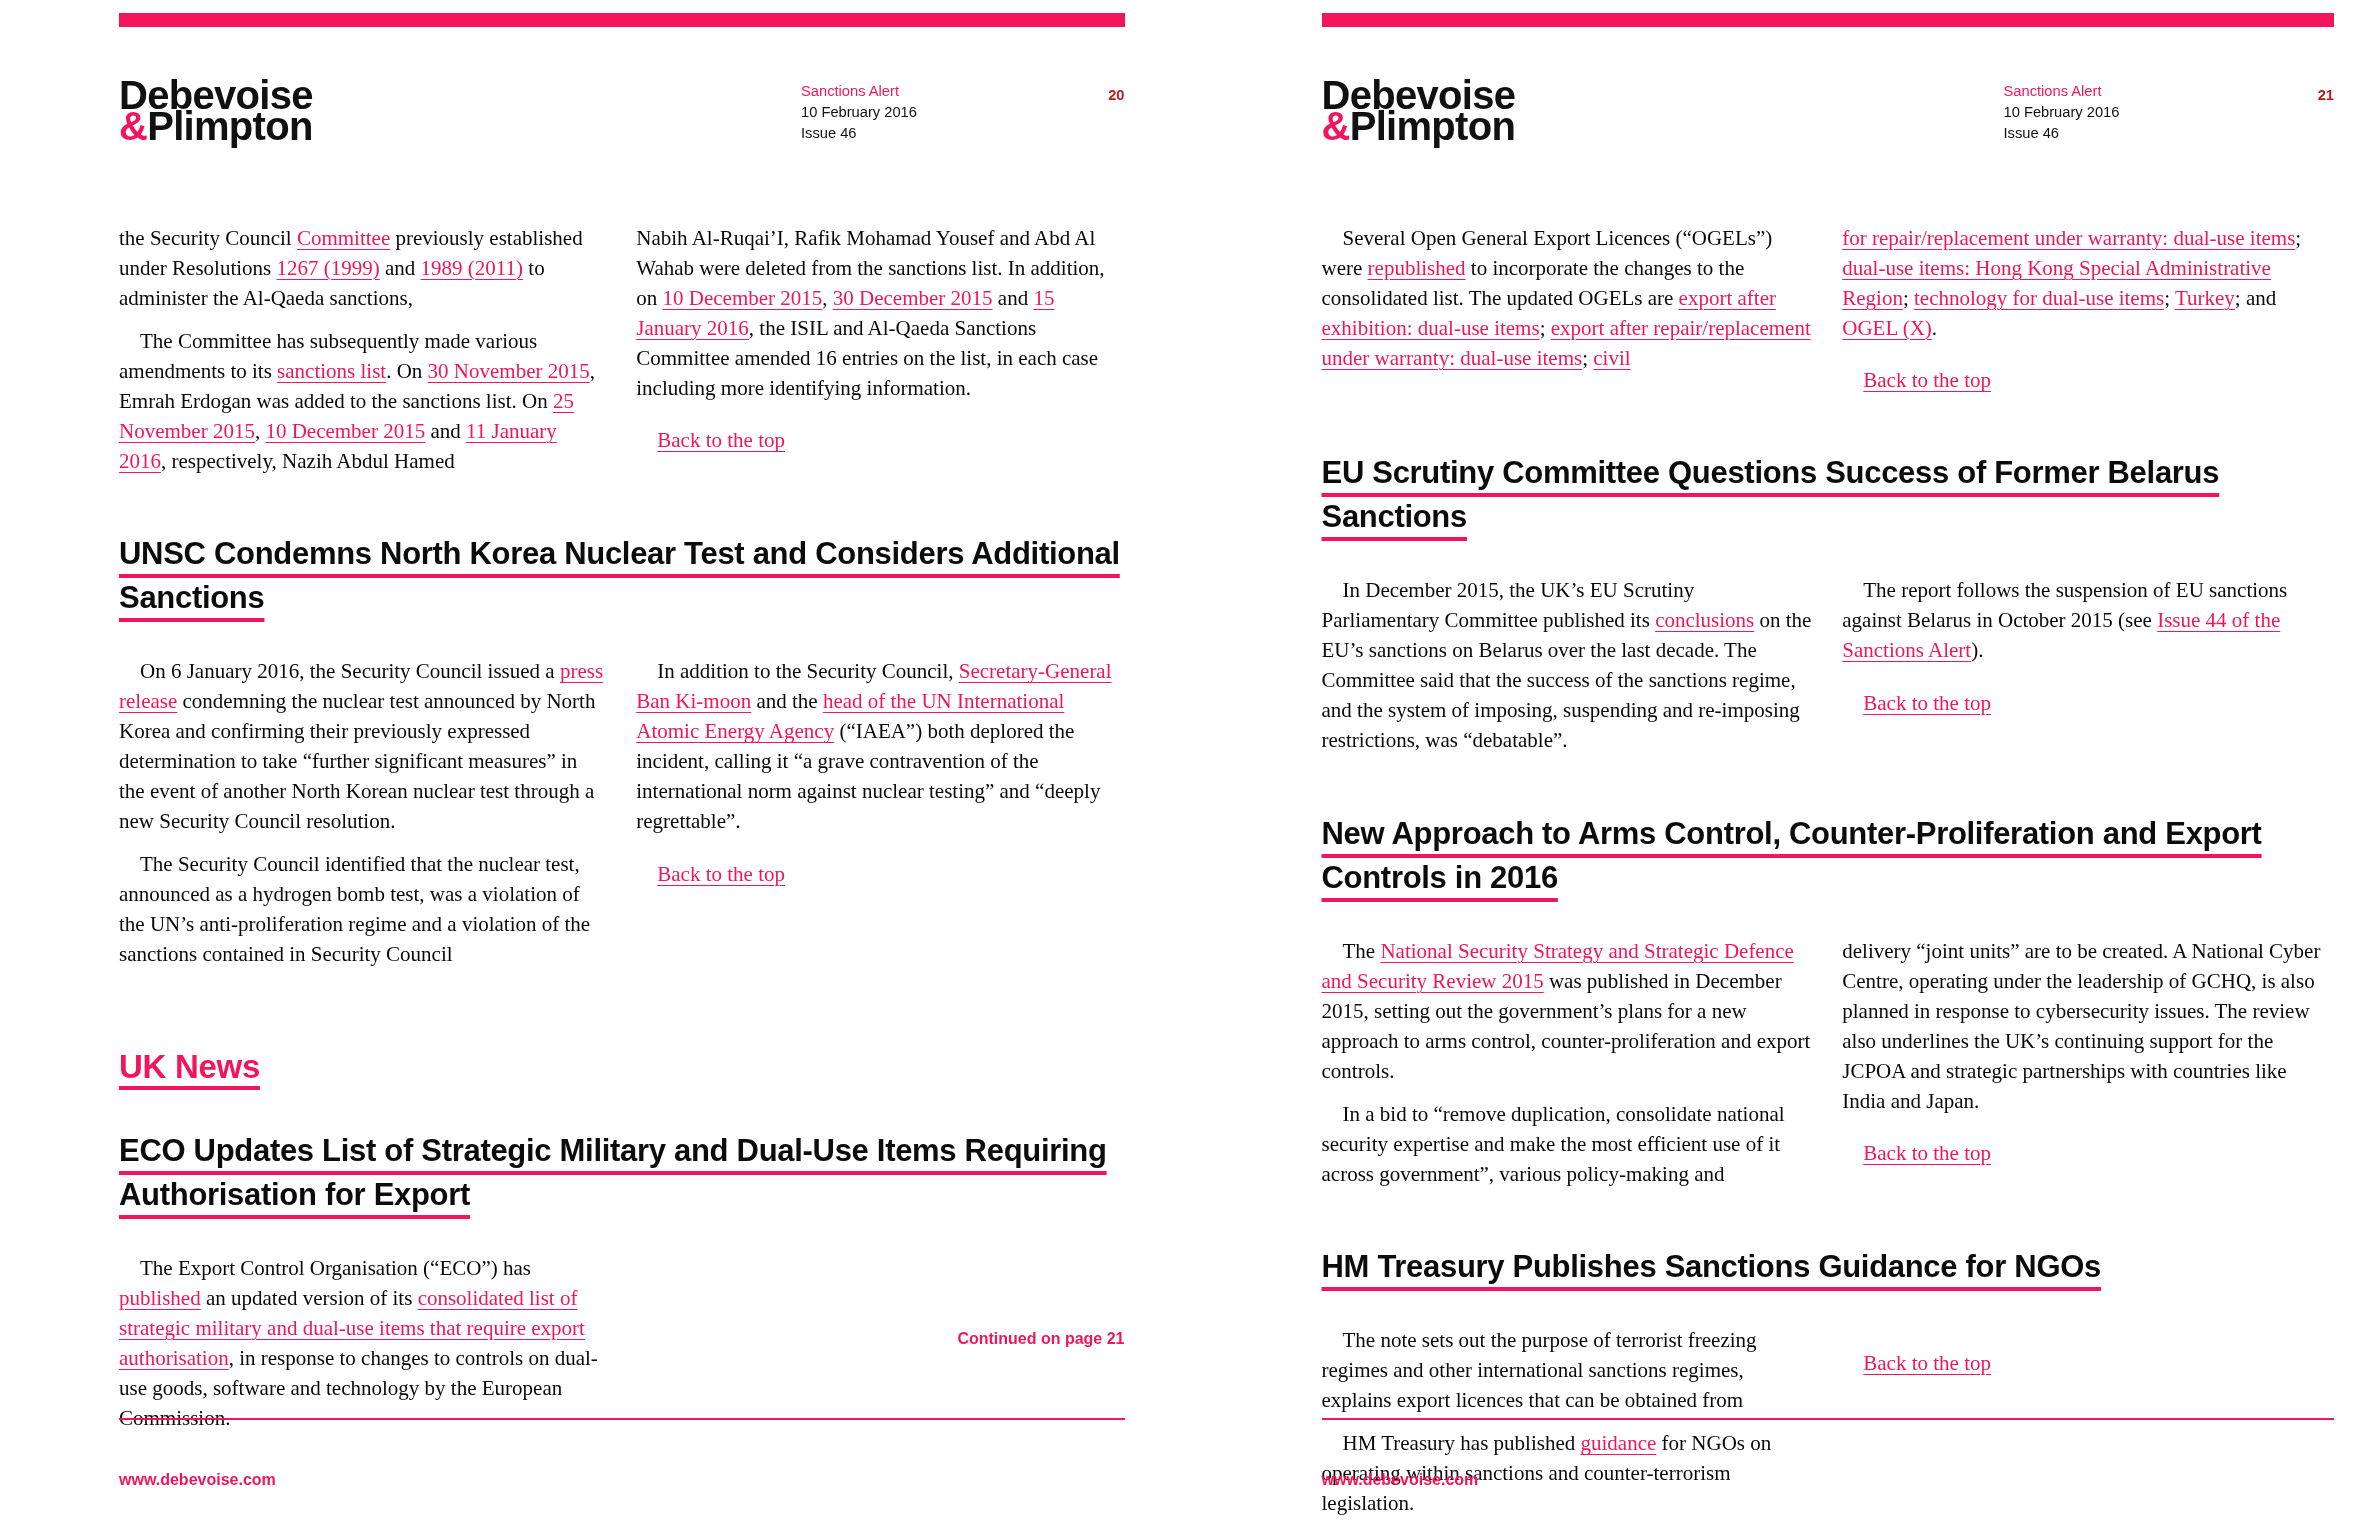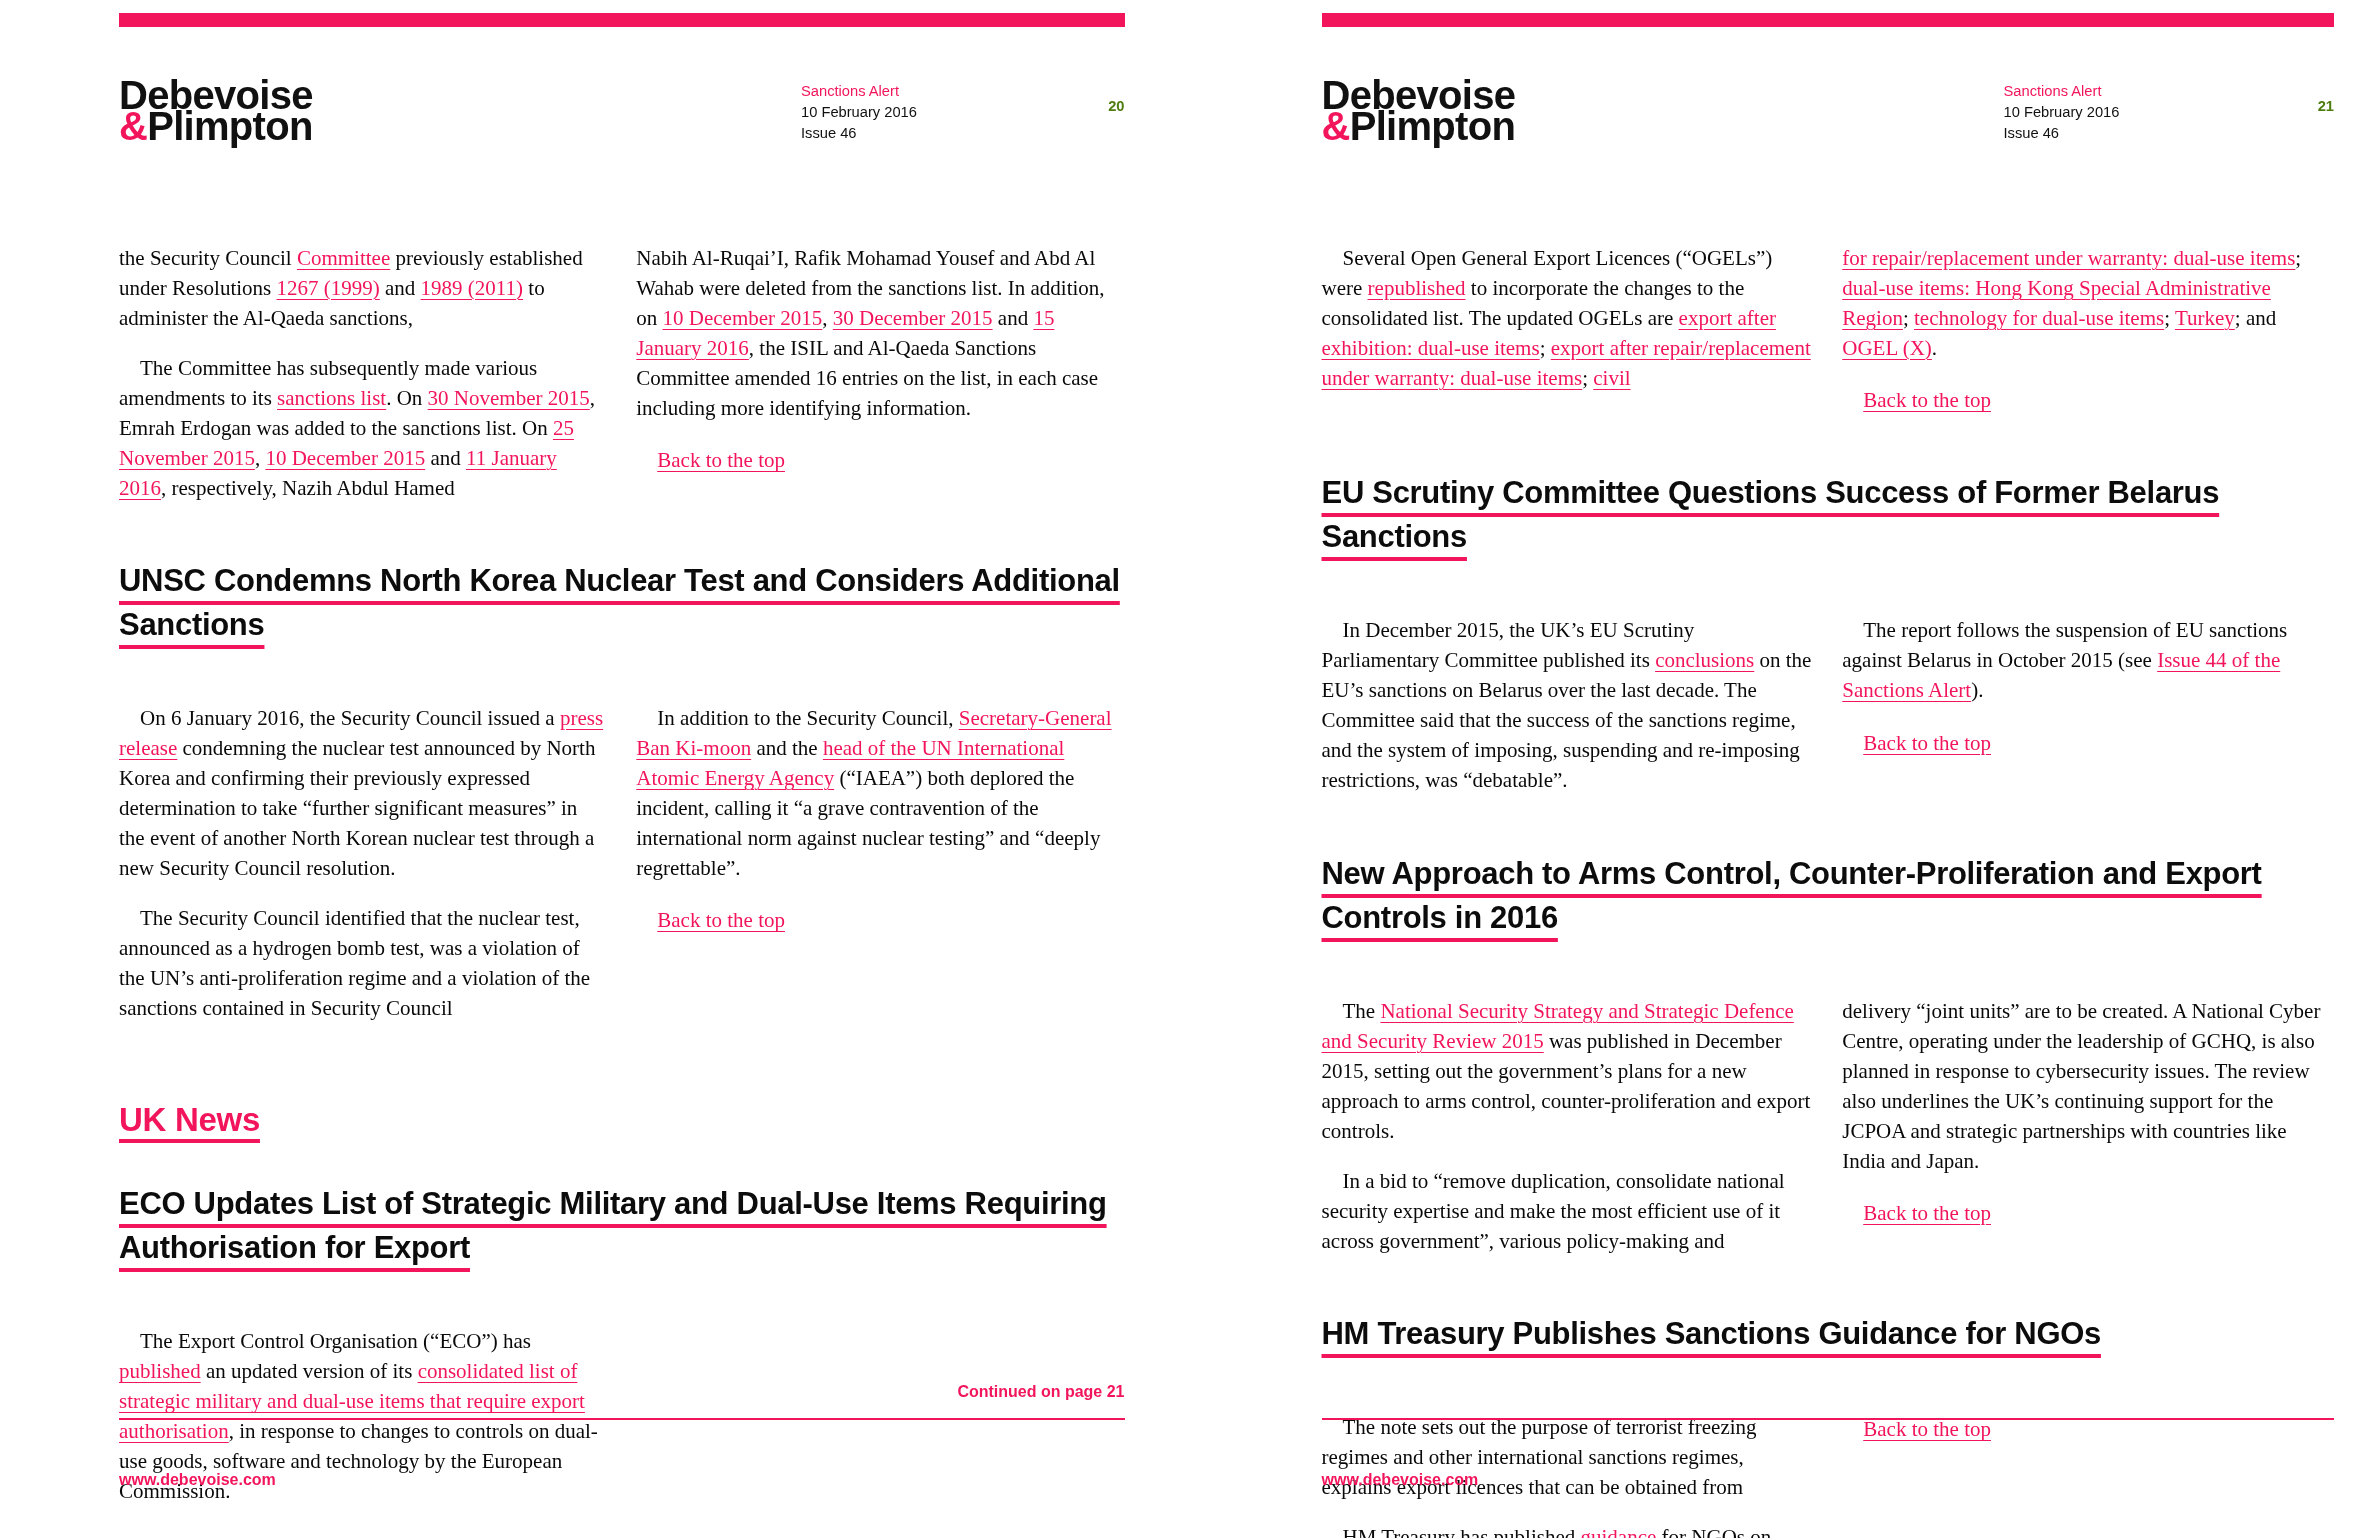--- a/index.html
+++ b/index.html
@@ -19,30 +19,30 @@
   .topbar { margin-top: 12.6px; height: 14px; background: var(--accent); }
 
   .pagehead { position: relative; margin-top: 53px; height: 70px; }
   .logo { font-family: "Liberation Sans", sans-serif; font-weight: bold;
           font-size: 40px; line-height: 31px; letter-spacing: -0.7px; color: #111; }
   .logo .amp { color: var(--accent); }
   .meta { position: absolute; left: 682px; top: 1.4px;
           font-family: "Liberation Sans", sans-serif; font-weight: normal;
           font-size: 14.7px; line-height: 21px; color: #111; }
   .meta-title { color: var(--accent); }
-  .pagenum { position: absolute; right: 0; top: 18px;
+  .pagenum { position: absolute; right: 0; top: 7px;
              font-family: "Liberation Sans", sans-serif; font-weight: bold;
-             font-size: 14.7px; color: #4d7c0f; }
+             font-size: 14.7px; color: #b91c1c; }
 
   main { margin-top: 73px; }
 
   .cols { display: flex; gap: 29px; }
   .col { flex: 1; min-width: 0; }
 
-  p { font-size: 21px; line-height: 30px; text-indent: 21px; margin-bottom: 13.3px; margin-top: 20px; }
+  p { font-size: 21px; line-height: 30px; text-indent: 21px; margin-bottom: 13.3px; }
   p.noind { text-indent: 0; }
 
   .lnk { color: var(--accent); text-decoration: underline;
          text-decoration-thickness: 1.4px; text-underline-offset: 4.2px; cursor: pointer; }
 
   .back { margin-top: 22.4px; }
   .back .lnk { text-decoration-thickness: 1.4px; }
 
   h2 { font-family: "Liberation Sans", sans-serif; font-weight: bold;
        font-size: 31px; line-height: 44px; letter-spacing: -0.3px; color: #0c0c0c;

